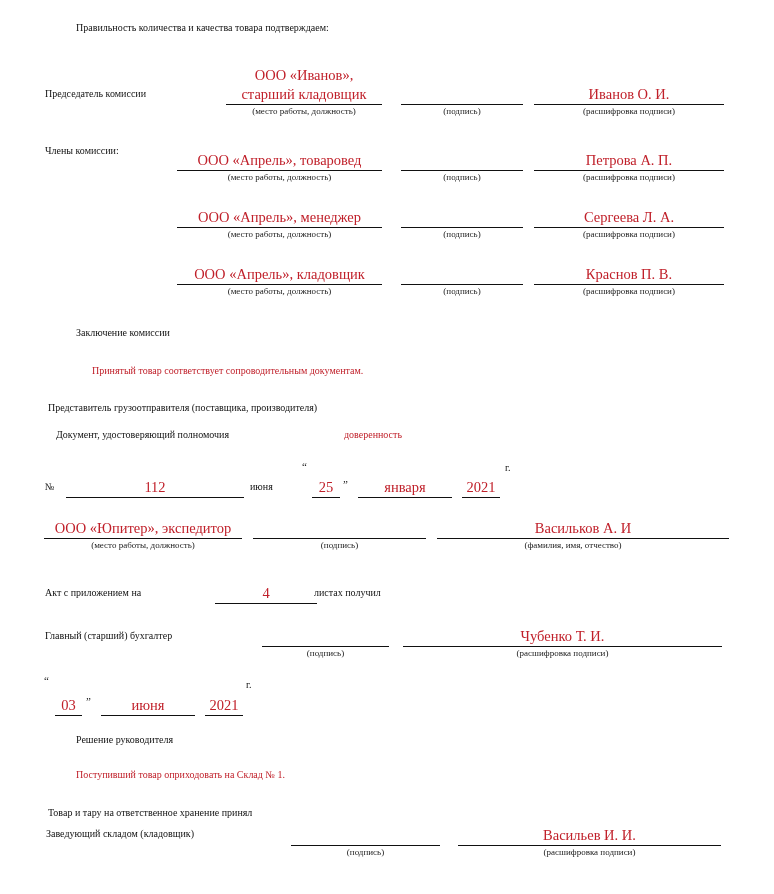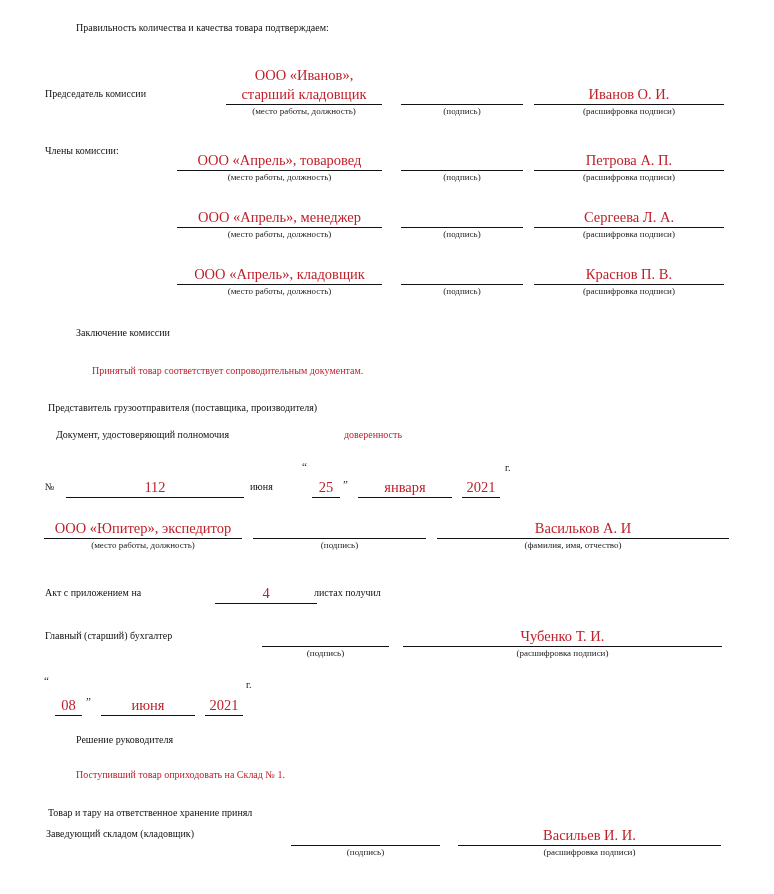--- a/index.html
+++ b/index.html
@@ -96,21 +96,21 @@
 <div class="abs t" style="left:314px; top:587px;">листах получил</div>
 
 <div class="abs t" style="left:45px; top:630px;">Главный (старший) бухгалтер</div>
 <div class="line" style="left:262px; width:127px; top:646px;"></div>
 <div class="cap" style="left:262px; width:127px; top:648px;">(подпись)</div>
 <div class="fill" style="left:403px; width:319px; top:628px;">Чубенко Т. И.</div>
 <div class="line" style="left:403px; width:319px; top:646px;"></div>
 <div class="cap" style="left:403px; width:319px; top:648px;">(расшифровка подписи)</div>
 
 <div class="abs" style="left:44px; top:674px; font-size:11px;">“</div>
-<div class="fill" style="left:55px; width:27px; top:697px;">08</div>
+<div class="fill" style="left:55px; width:27px; top:697px;">03</div>
 <div class="line" style="left:55px; width:27px; top:715px;"></div>
 <div class="abs" style="left:86px; top:695px; font-size:11px;">”</div>
 <div class="fill" style="left:101px; width:94px; top:697px;">июня</div>
 <div class="line" style="left:101px; width:94px; top:715px;"></div>
 <div class="fill" style="left:205px; width:38px; top:697px;">2021</div>
 <div class="line" style="left:205px; width:38px; top:715px;"></div>
 <div class="abs t" style="left:246px; top:679px;">г.</div>
 
 <div class="abs t" style="left:76px; top:734px;">Решение руководителя</div>
 <div class="abs t red" style="left:76px; top:769px;">Поступивший товар оприходовать на Склад № 1.</div>

